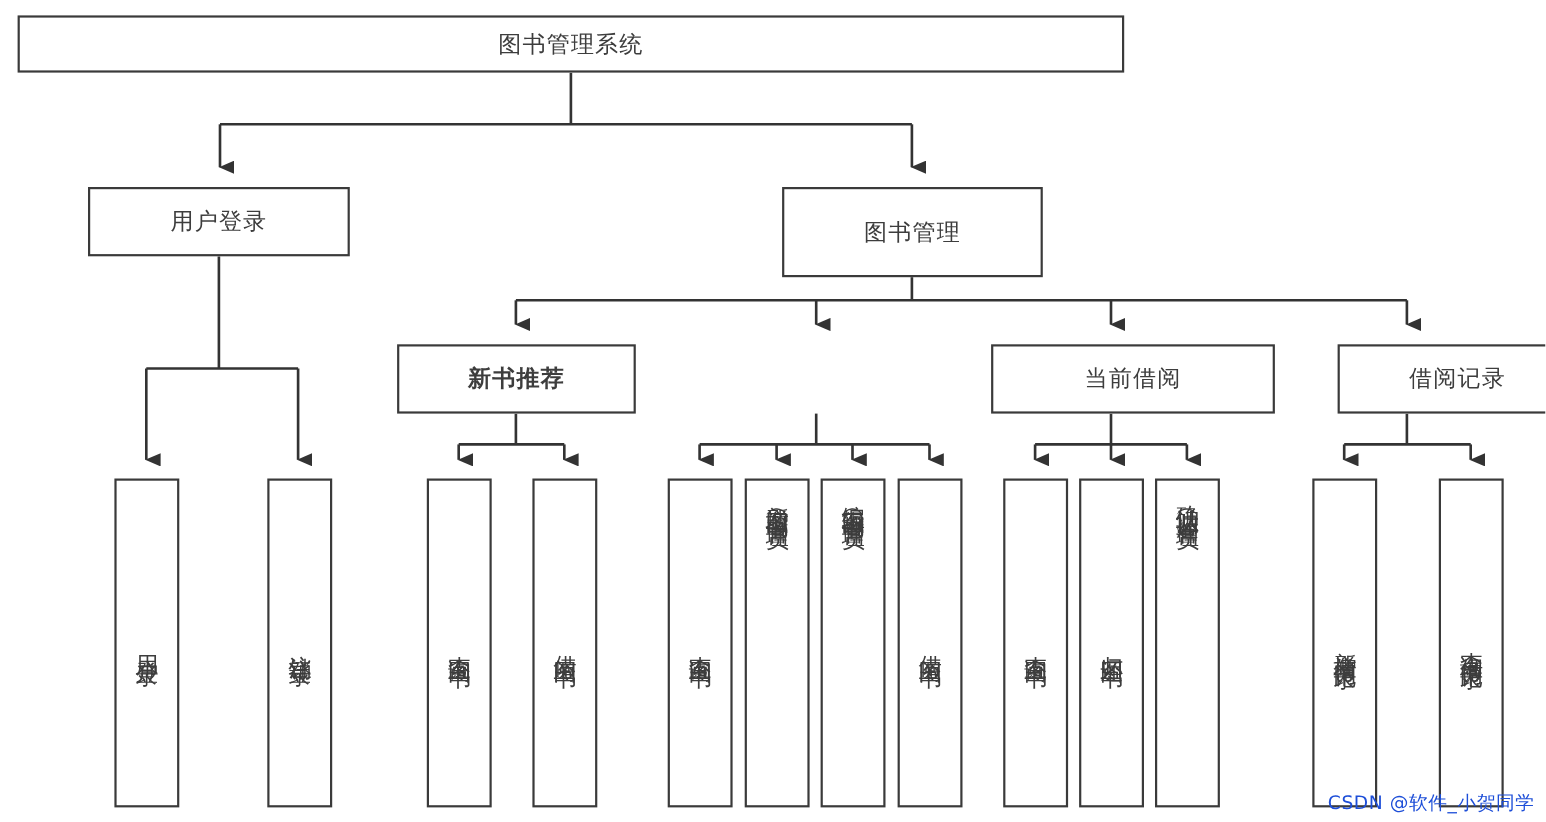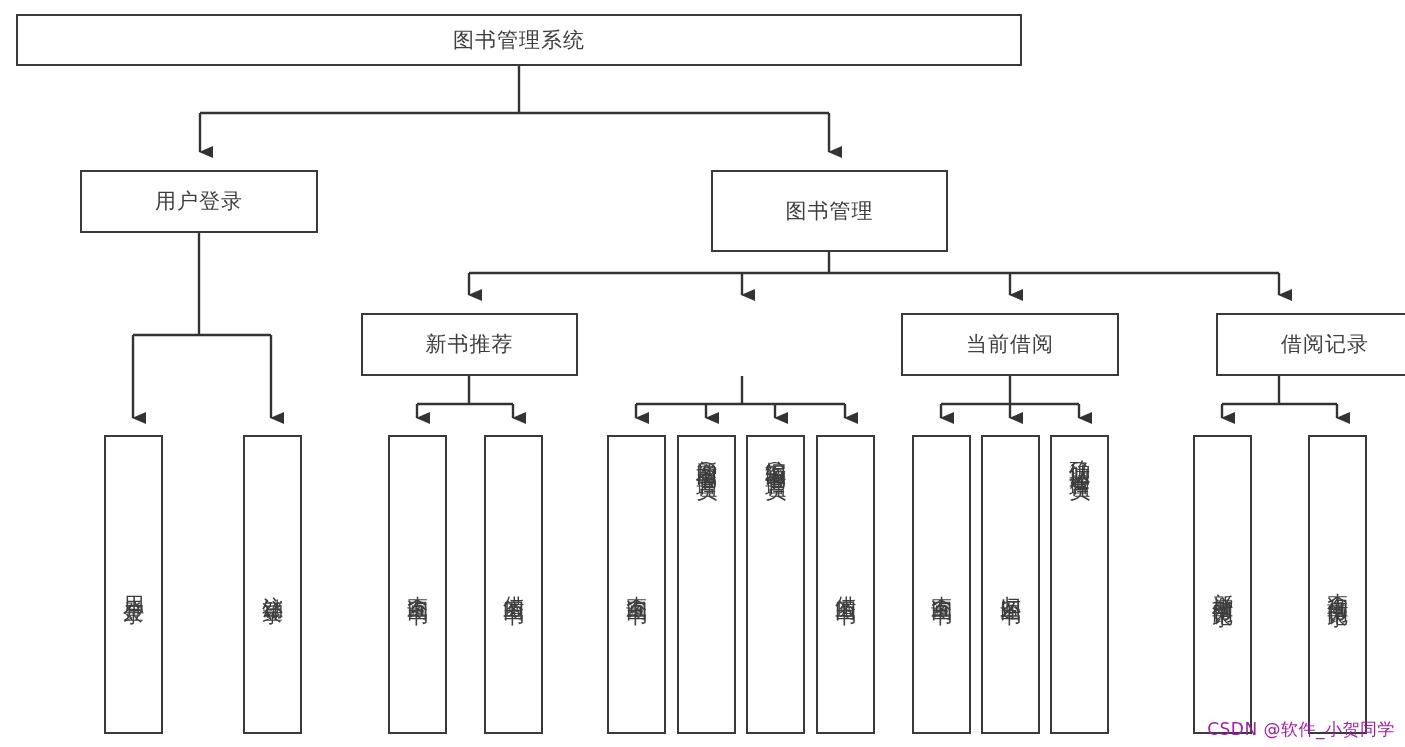--- a/index.html
+++ b/index.html
@@ -60,21 +60,21 @@
     pointer-events:none;
   }
   .wire{stroke:#333333;stroke-width:2.4;fill:none;}
   .arrowfill{fill:#333333;}
 
   #watermark{
     position:absolute;
     right:10px;
     bottom:6px;
     font-size:17px;
-    color:#a21caf;
+    color:#1d4ed8;
     letter-spacing:0.5px;
     white-space:nowrap;
   }
 </style>
 </head>
 <body>
 
 <div id="canvas">
 
   <svg id="wires" viewBox="0 0 1405 747">
@@ -130,26 +130,26 @@
   </div>
 
   <div class="node h" style="left:80px; top:170px; width:238px; height:63px;">
     <span class="label">用户登录</span>
   </div>
 
   <div class="node h" style="left:711px; top:170px; width:237px; height:82px;">
     <span class="label">图书管理</span>
   </div>
 
-  <div class="node h" style="left:361px; top:313px; width:217px; height:63px;">
+  <div class="node h" style="left:361px; top:313px; width:217px; height:63px;font-weight:bold;">
     <span class="label">新书推荐</span>
   </div>
 
 
-  <div class="node h" style="left:901px; top:313px; width:218px; height:63px;">
+  <div class="node h" style="left:901px; top:313px; width:258px; height:63px;">
     <span class="label">当前借阅</span>
   </div>
 
   <div class="node h" style="left:1170px; top:313px; width:218px; height:63px;margin-left:46px;">
     <span class="label">借阅记录</span>
   </div>
 
   <div class="node v center" style="left:104px; top:435px; width:59px; height:299px;">
     <span class="label">用户登录</span>
   </div>

